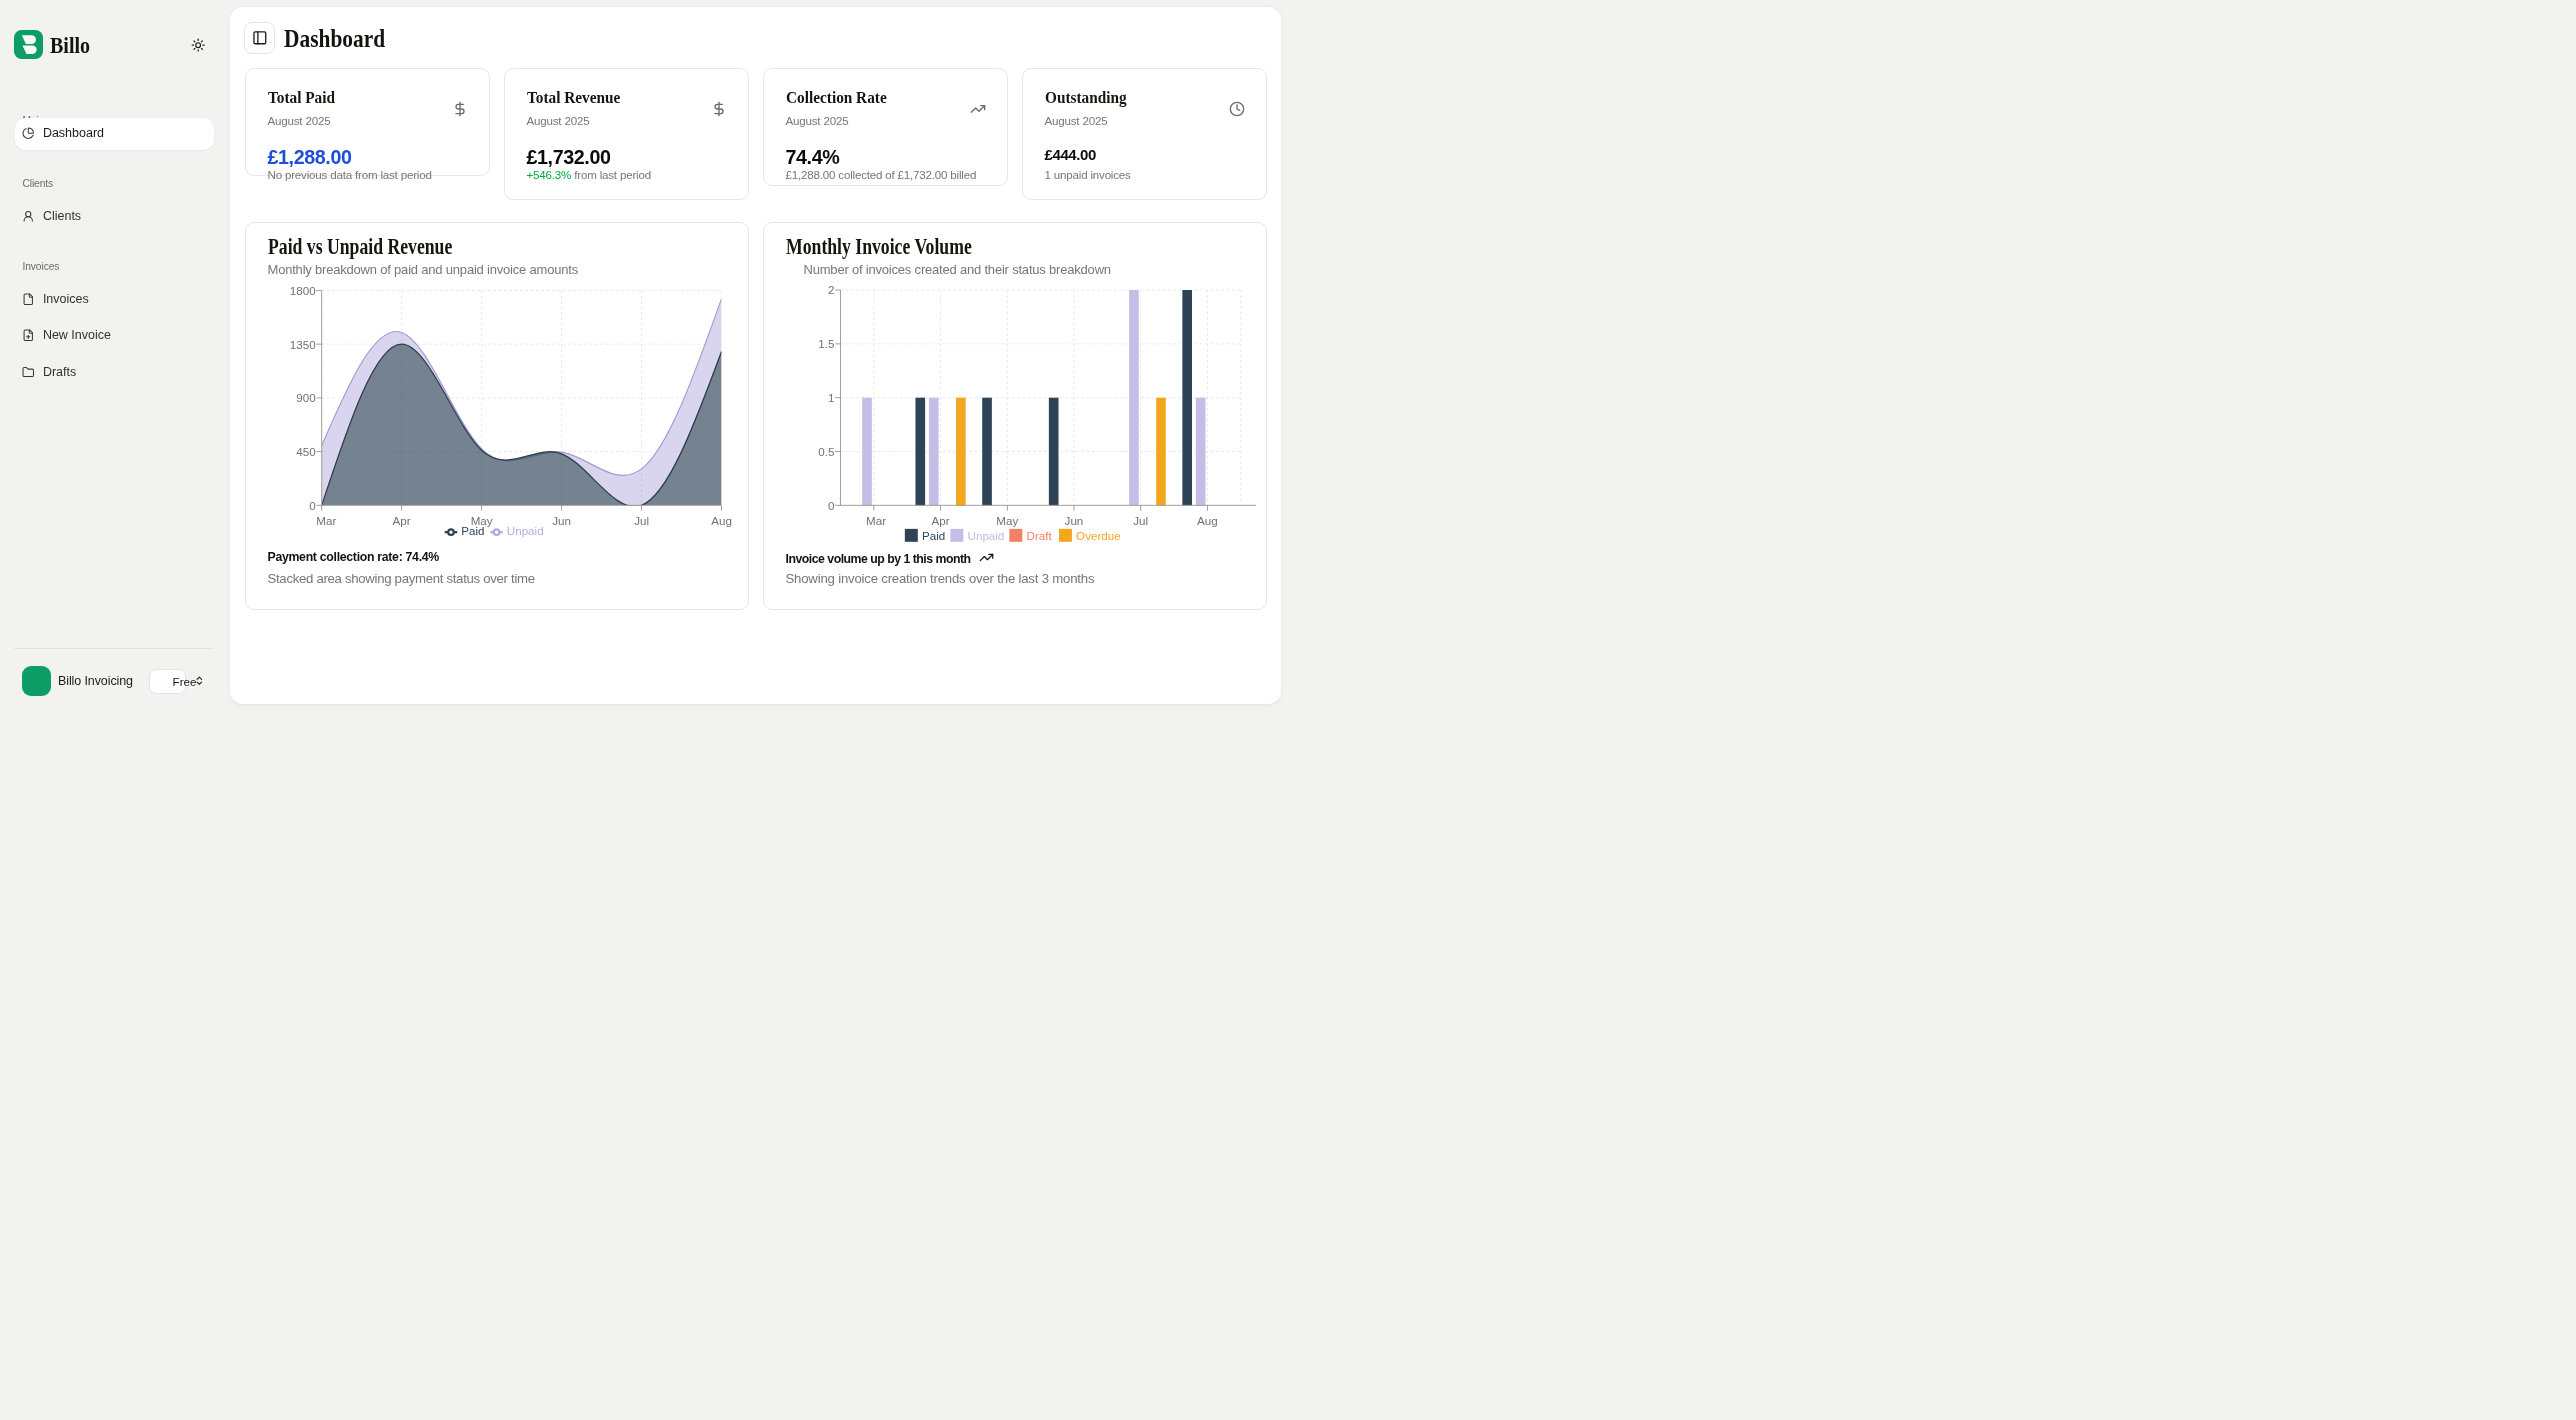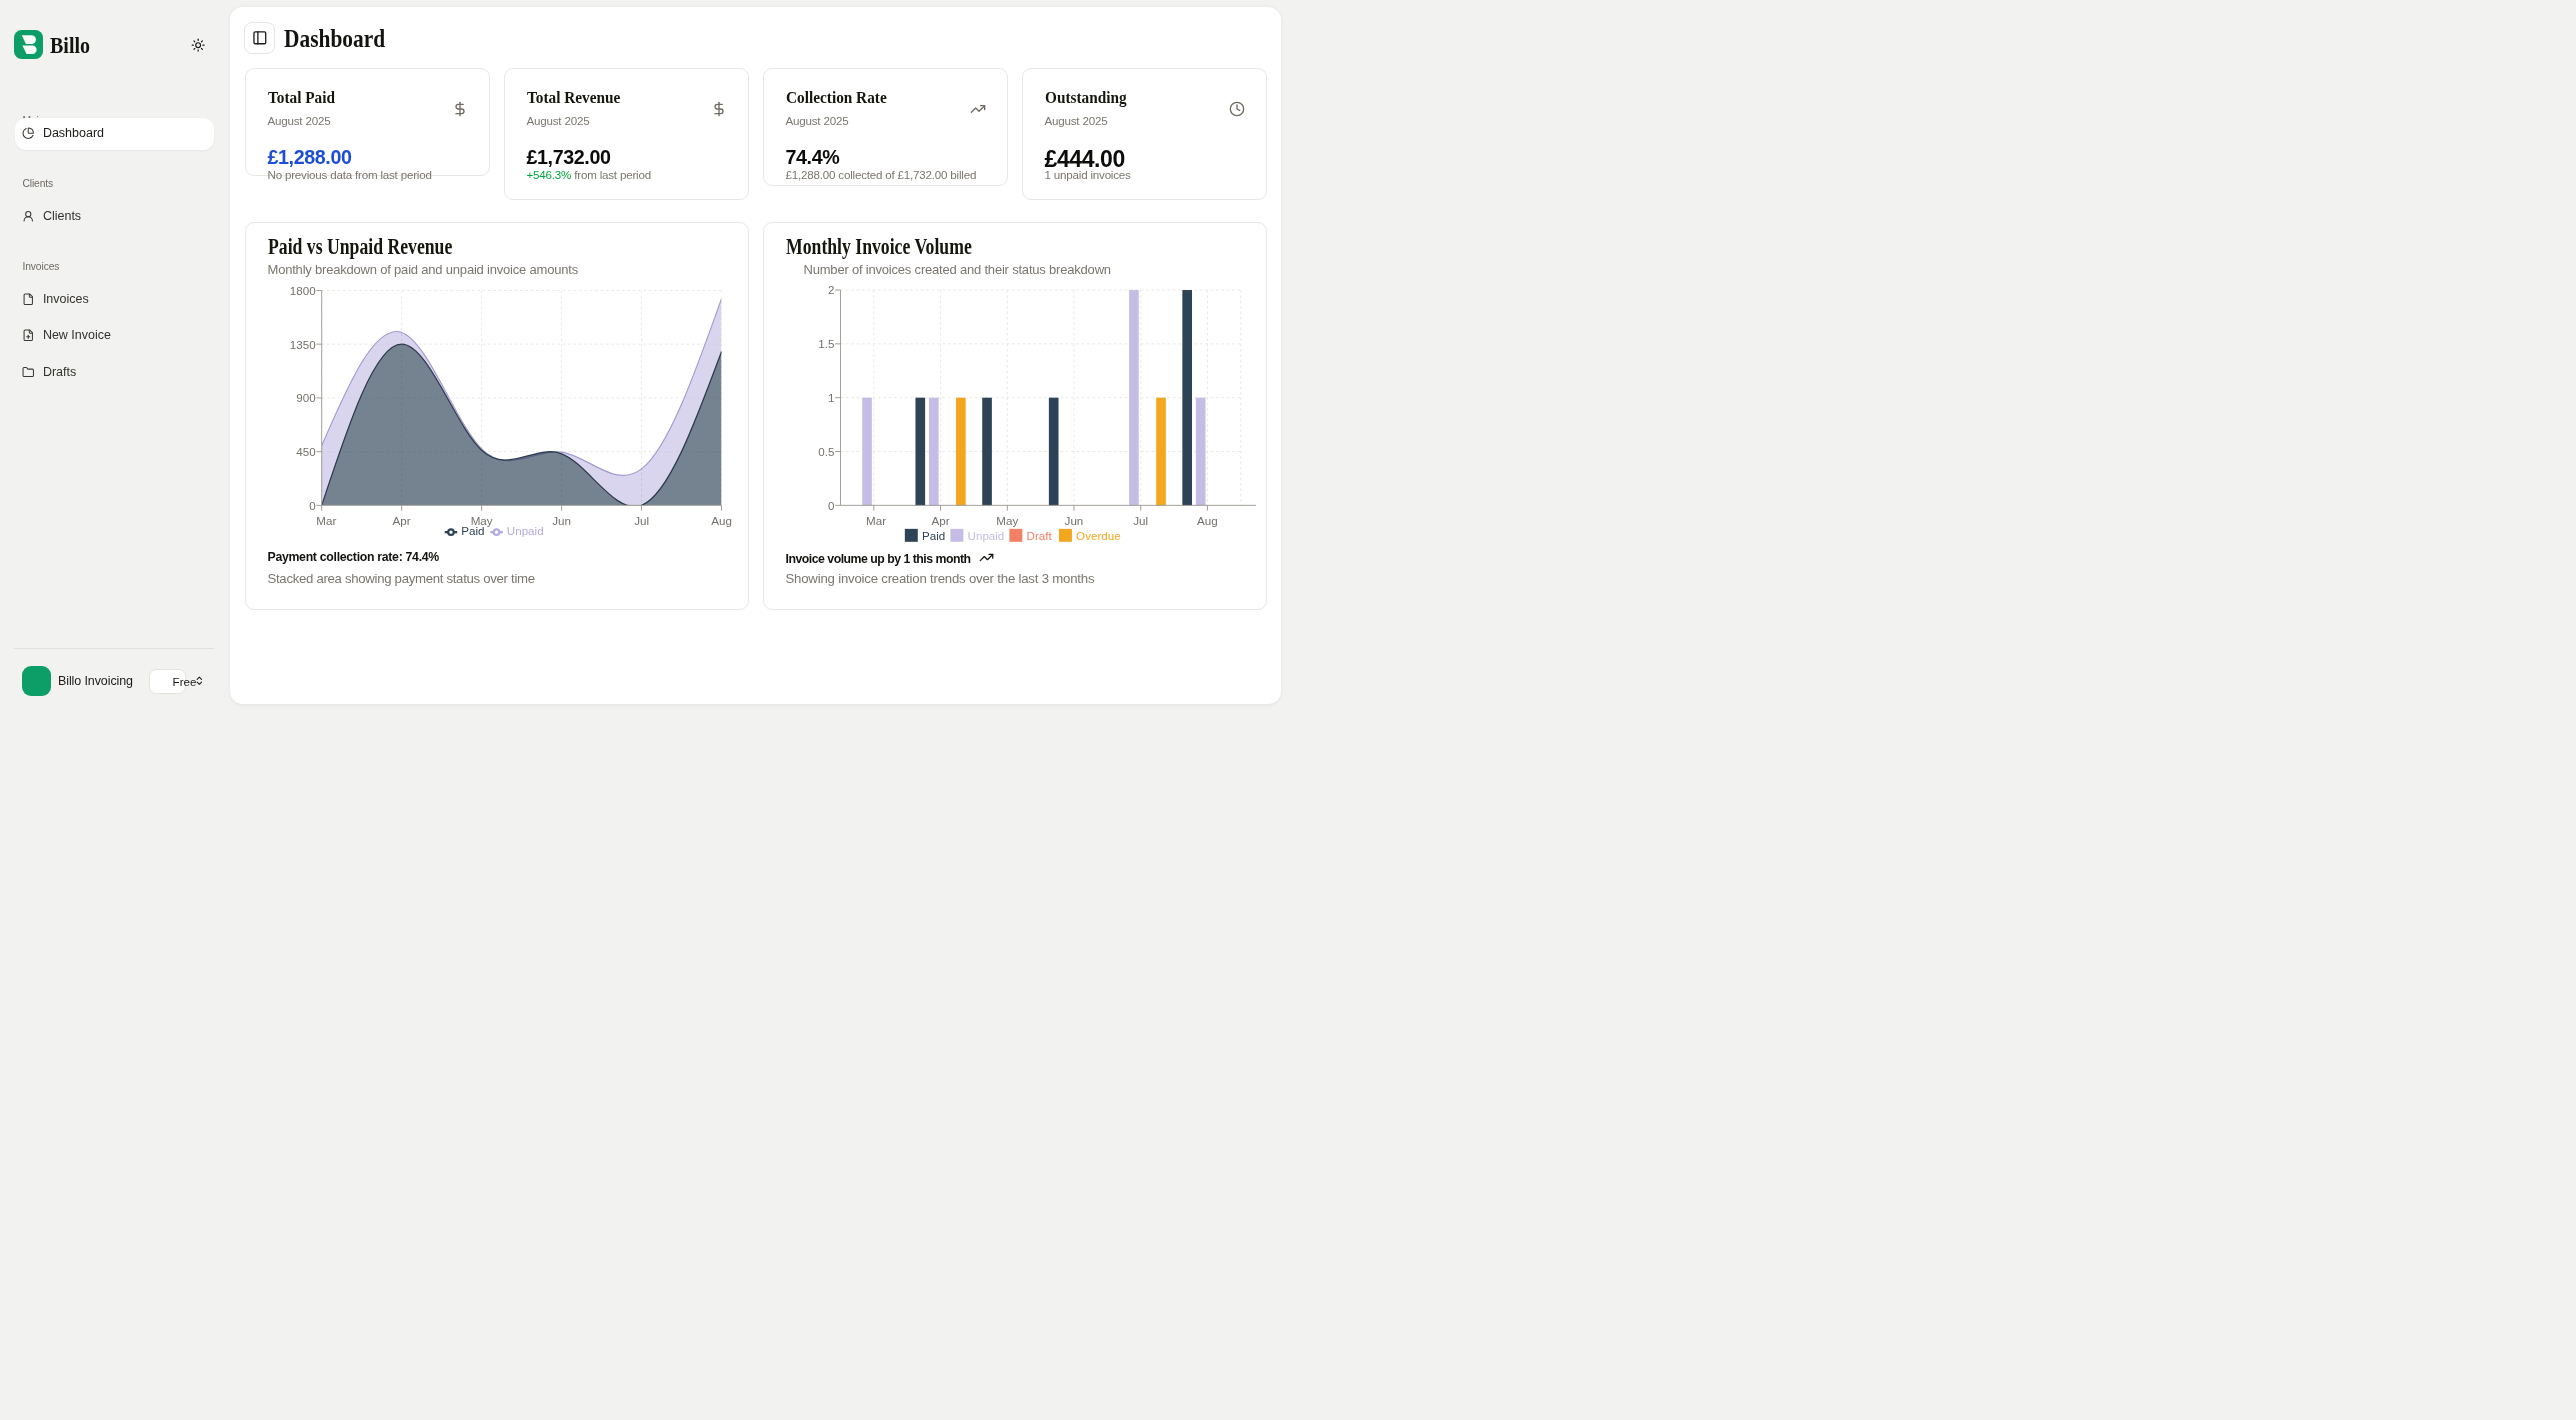--- a/index.html
+++ b/index.html
@@ -136,21 +136,21 @@
     <div class="abs" style="left:21.5px; top:77px; font-size:19.7px; font-weight:bold; letter-spacing:-0.4px; color:#0c0c0b;">74.4%</div>
     <div class="abs muted" style="left:21.5px; top:99px; font-size:11.6px; letter-spacing:-0.2px; white-space:nowrap;">£1,288.00 collected of £1,732.00 billed</div>
   </div>
   <div class="card" style="left:792px; top:61px; width:245px; height:132px;">
     <div class="serif abs" style="left:21.5px; top:19px; font-size:17px; color:#16160f; transform:scaleX(0.9); transform-origin:left; white-space:nowrap;">Outstanding</div>
     <div class="abs muted" style="left:21.5px; top:45px; font-size:11.6px; letter-spacing:-0.2px;">August 2025</div>
     <svg class="abs" style="right:21.5px; top:32px;" width="16" height="16" viewBox="0 0 24 24" fill="none" stroke="#6f6a62" stroke-width="2" stroke-linecap="round" stroke-linejoin="round">
         <circle cx="12" cy="12" r="10"></circle>
         <polyline points="12 6 12 12 16 14"></polyline>
       </svg>
-    <div class="abs" style="left:21.5px; top:77px; font-size:23px; font-weight:bold; letter-spacing:-0.4px; color:#0c0c0b;">£444.00</div>
+    <div class="abs" style="left:21.5px; top:77px; font-size:15px; font-weight:bold; letter-spacing:-0.4px; color:#0c0c0b;">£444.00</div>
     <div class="abs muted" style="left:21.5px; top:99px; font-size:11.6px; letter-spacing:-0.2px;">1 unpaid invoices</div>
   </div>
 
   <div class="card" style="left:15px; top:215px; width:504px; height:388px;">
     <div class="serif abs" style="left:21.5px; top:11.2px; font-size:22.4px; color:#16160f; transform:scaleX(0.79); transform-origin:left; white-space:nowrap;">Paid vs Unpaid Revenue</div>
     <div class="abs muted" style="left:21.5px; top:39px; font-size:13px; letter-spacing:-0.2px;">Monthly breakdown of paid and unpaid invoice amounts</div>
     <svg class="abs" style="left:0; top:0;" width="502" height="386" viewBox="0 0 561 432">
       <defs>
           <clipPath id="plotA">
             <rect x="84.3" y="75.5" width="447.5" height="240.5"></rect>

